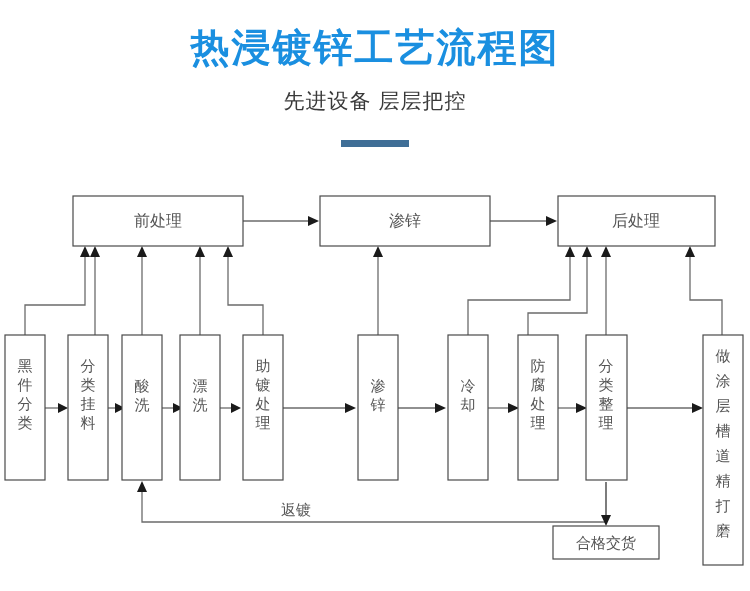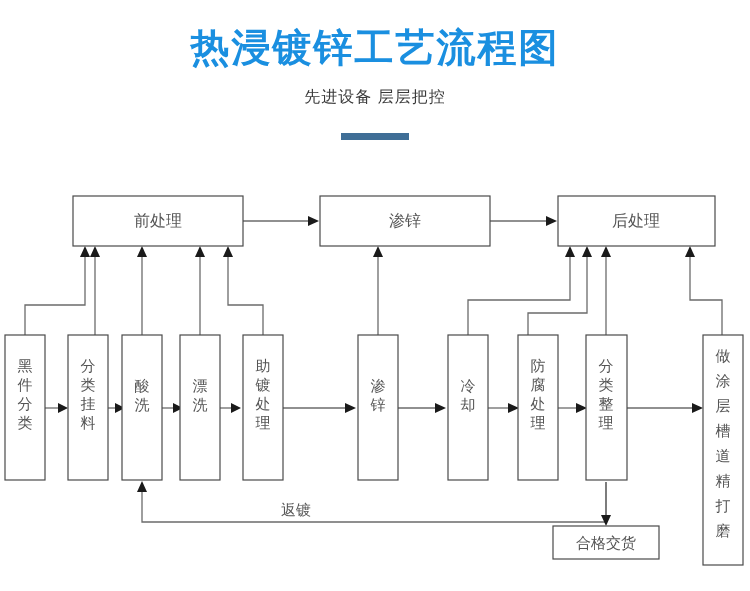--- a/index.html
+++ b/index.html
@@ -31,21 +31,21 @@
     font-size: 39px;
     font-weight: 700;
     letter-spacing: 2px;
     color: #1a8fe0;
     margin: 0;
     padding-top: 26px;
     line-height: 1.15;
     font-family: "Liberation Sans", "DejaVu Sans", sans-serif;
   }
   .subtitle {
-    font-size: 16px;
+    font-size: 21px;
     color: #3a3a3a;
     margin: 0;
     padding-top: 16px;
     letter-spacing: 1px;
     font-family: "Liberation Sans", "DejaVu Sans", sans-serif;
   }
   .divider-wrap {
     width: 750px;
     text-align: center;
     padding-top: 18px;

